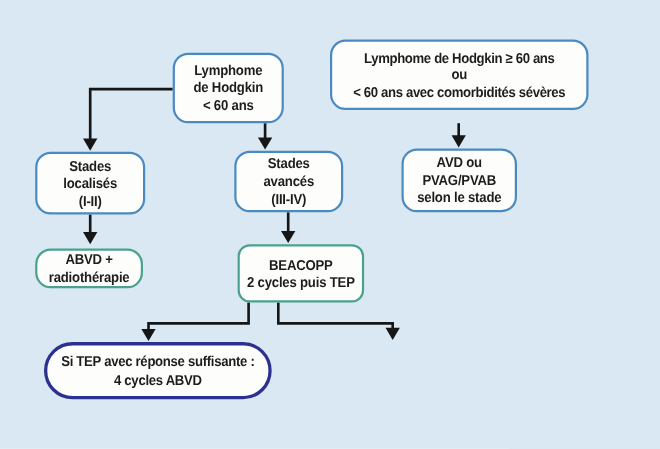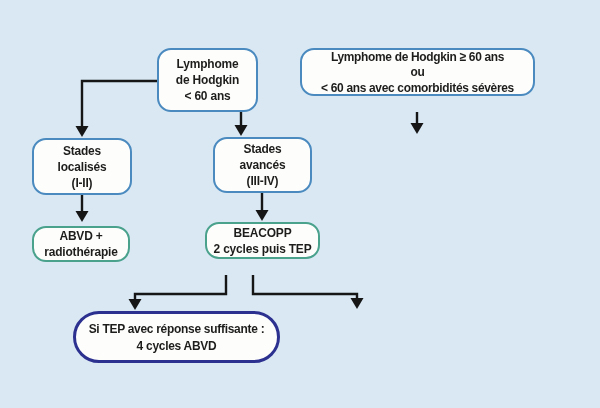--- a/index.html
+++ b/index.html
@@ -52,34 +52,34 @@
     transform:scaleX(0.92);
     transform-origin:50% 50%;
     width:100%;
   }
   .node .line{
     display:block;
     white-space:nowrap;
   }
   .blue{  border:2.5px solid var(--blue-border); border-radius:14px;}
   .green{ border:2.5px solid var(--green-border);border-radius:14px;}
-  .navy{  border:3px   solid var(--navy-border); border-radius:26px;margin-left:33px;}
+  .navy{  border:3px   solid var(--navy-border); border-radius:26px;}
 
   .fs-std{ font-size:13px; line-height:16px; letter-spacing:-0.2px;}
   .fs-big{ font-size:13px;   line-height:15.5px; letter-spacing:-0.35px;}
   .fs-bot{ font-size:13px;   line-height:17px; letter-spacing:-0.3px;}
 
   
   #n-lt60       {left:157px; top:48px;  width:101px; height:64px;}
-  #n-ge60       {left:300px; top:48px;  width:235px; height:48px;text-align:center;}
+  #n-ge60       {left:300px; top:36px;  width:235px; height:64px;text-align:center;}
   #n-localises  {left:32px;  top:138px; width:100px; height:57px;}
   #n-avances    {left:213px; top:137px; width:99px;  height:56px;}
   #n-avd        {left:365px; top:135px; width:105px; height:58px;}
   #n-abvd       {left:32px;  top:226px; width:98px;  height:36px;}
-  #n-beacopp    {left:205px; top:222px; width:115px; height:37px;}
+  #n-beacopp    {left:216px; top:222px; width:115px; height:53px;border-radius:11px;}
   #n-suffisante {left:40px;  top:311px; width:207px; height:52px;}
   #n-insuffisante{left:290px;top:310px; width:222px; height:53px;}
 </style>
 </head>
 <body>
 
 <div class="canvas">
 
   <svg class="connectors" viewBox="0 0 600 408" xmlns="http://www.w3.org/2000/svg">
 
@@ -130,20 +130,27 @@
   </div>
 
   <div class="node blue fs-std" id="n-avances">
     <div class="txt">
       <span class="line">Stades</span>
       <span class="line">avancés</span>
       <span class="line">(III-IV)</span>
     </div>
   </div>
 
+  <div class="node blue fs-std" id="n-avd">
+    <div class="txt">
+      <span class="line">AVD ou</span>
+      <span class="line">PVAG/PVAB</span>
+      <span class="line">selon le stade</span>
+    </div>
+  </div>
 
   <div class="node green fs-std" id="n-abvd">
     <div class="txt">
       <span class="line">ABVD +</span>
       <span class="line">radiothérapie</span>
     </div>
   </div>
 
   <div class="node green fs-std" id="n-beacopp">
     <div class="txt">

